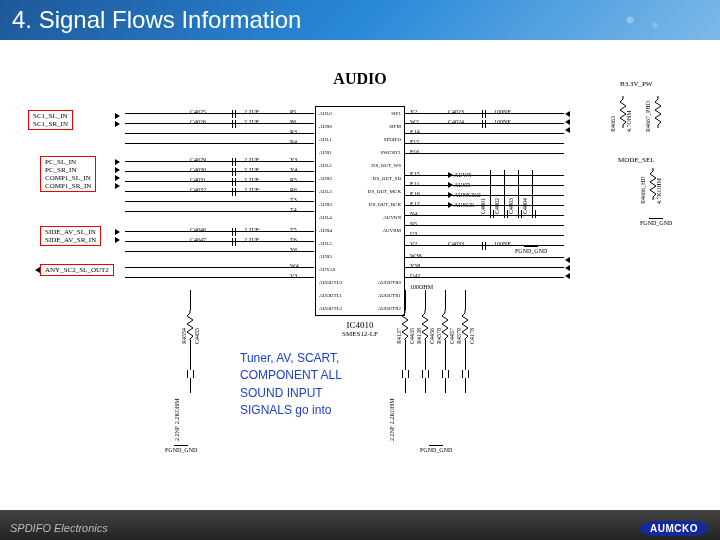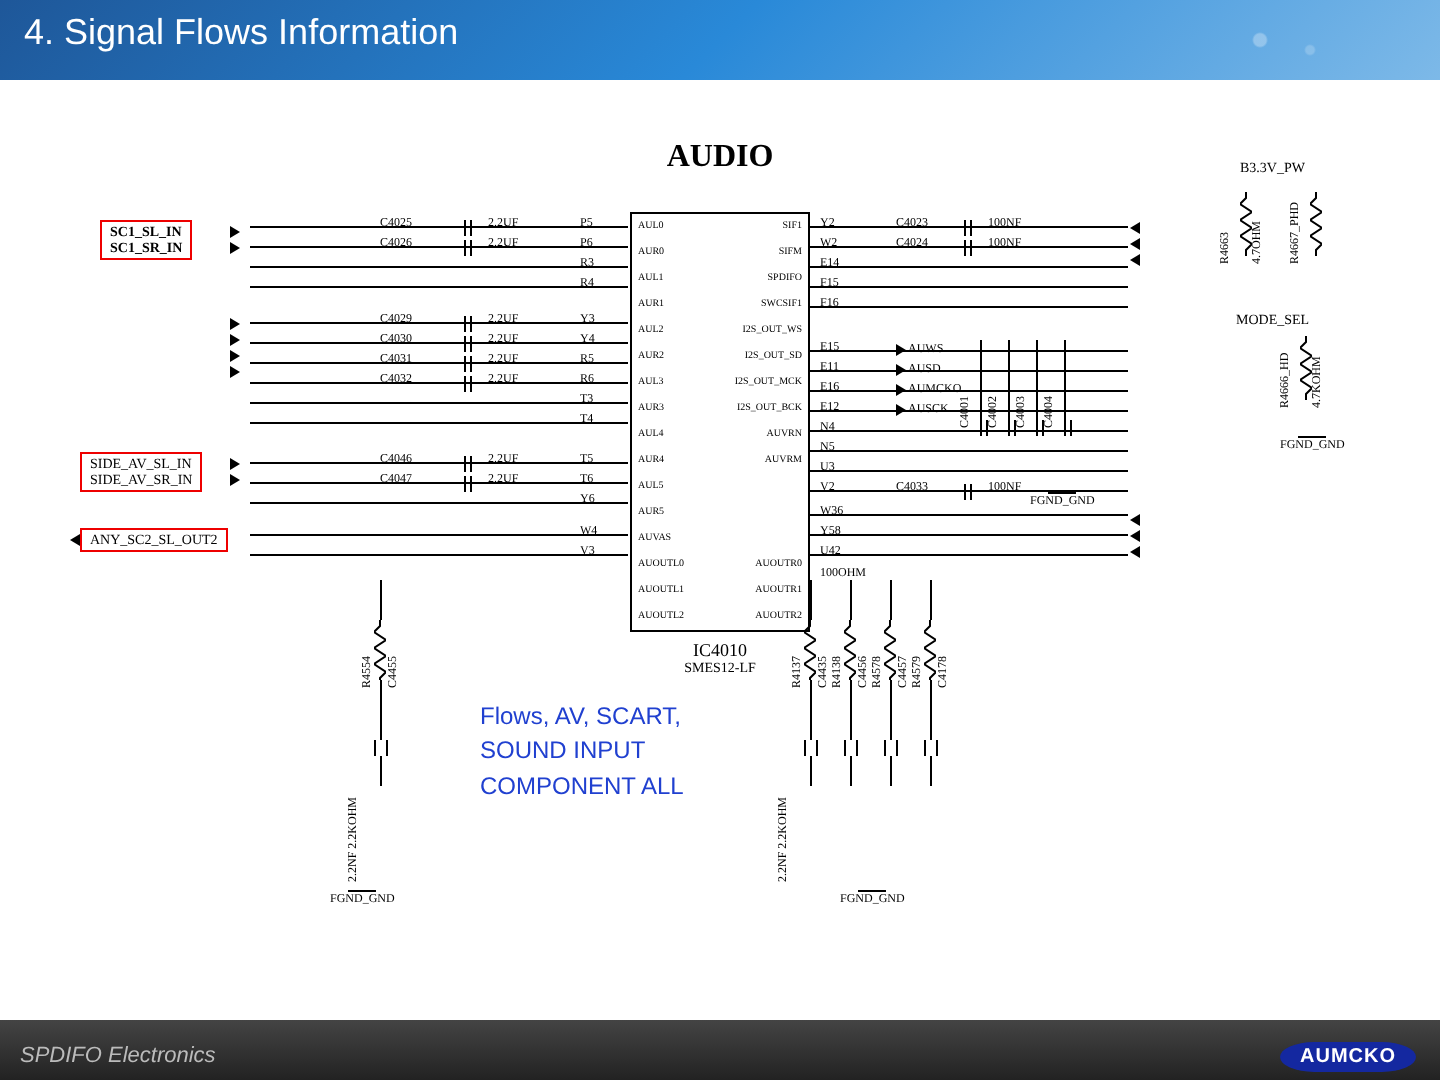--- a/index.html
+++ b/index.html
@@ -3,21 +3,21 @@
 <meta charset="utf-8">
 <style>
   * { box-sizing: border-box; margin: 0; padding: 0; }
   body { width: 720px; height: 540px; font-family: Arial, sans-serif; background: #fff; position: relative; overflow: hidden; }
   
   .header {
     height: 40px;
     background: linear-gradient(135deg, #1e5799 0%, #2989d8 50%, #7db9e8 100%);
     color: #fff;
     padding: 6px 12px;
-    font-size: 18px;
+    font-size: 24px;
     position: relative;
   }
   .header::after {
     content: ''; position: absolute; right: 50px; top: 10px;
     width: 50px; height: 20px;
     background: radial-gradient(circle at 10px 10px, rgba(255,255,255,0.3) 3px, transparent 4px),
                 radial-gradient(circle at 35px 15px, rgba(255,255,255,0.2) 2px, transparent 3px);
   }
   
   .diagram { position: absolute; top: 50px; left: 10px; right: 10px; bottom: 60px; }
@@ -121,30 +121,37 @@
   <div id="leftwires"></div>
   <div id="rightwires"></div>
   <div id="rightlabels"></div>
   <div id="midright"></div>
   <div id="gnds"></div>
   <div id="bottomcomps"></div>
   <div id="rightverts"></div>
   <div id="capcluster"></div>
 
   <div class="annotation" style="left:230px; top:300px; width:160px;">
-    <div>Flows, AV, SCART,</div>
+    <div>Tuner, AV, SCART,</div>
+    <div>COMPONENT ALL</div>
     <div>SOUND INPUT</div>
-    <div>COMPONENT ALL</div>
+    <div>SIGNALS go into</div>
   </div>
-<div class="sigbox" style="left: 40px; top: 60px; font-weight: bold;">
+<div class="sigbox" style="left: 18px; top: 60px;">
       <div>SC1_SL_IN</div>
       <div>SC1_SR_IN</div>
     </div>
     <div class="arrow-r" style="left: 105px; top: 63px;"></div>
     <div class="arrow-r" style="left: 105px; top: 71px;"></div>
+    <div class="sigbox" style="left: 30px; top: 106px;">
+      <div>PC_SL_IN</div>
+      <div>PC_SR_IN</div>
+      <div>COMP1_SL_IN</div>
+      <div>COMP1_SR_IN</div>
+    </div>
     <div class="arrow-r" style="left: 105px; top: 109px;"></div>
     <div class="arrow-r" style="left: 105px; top: 117px;"></div>
     <div class="arrow-r" style="left: 105px; top: 125px;"></div>
     <div class="arrow-r" style="left: 105px; top: 133px;"></div>
     <div class="sigbox" style="left: 30px; top: 176px;">
       <div>SIDE_AV_SL_IN</div>
       <div>SIDE_AV_SR_IN</div>
     </div>
     <div class="arrow-r" style="left: 105px; top: 179px;"></div>
     <div class="arrow-r" style="left: 105px; top: 187px;"></div>

